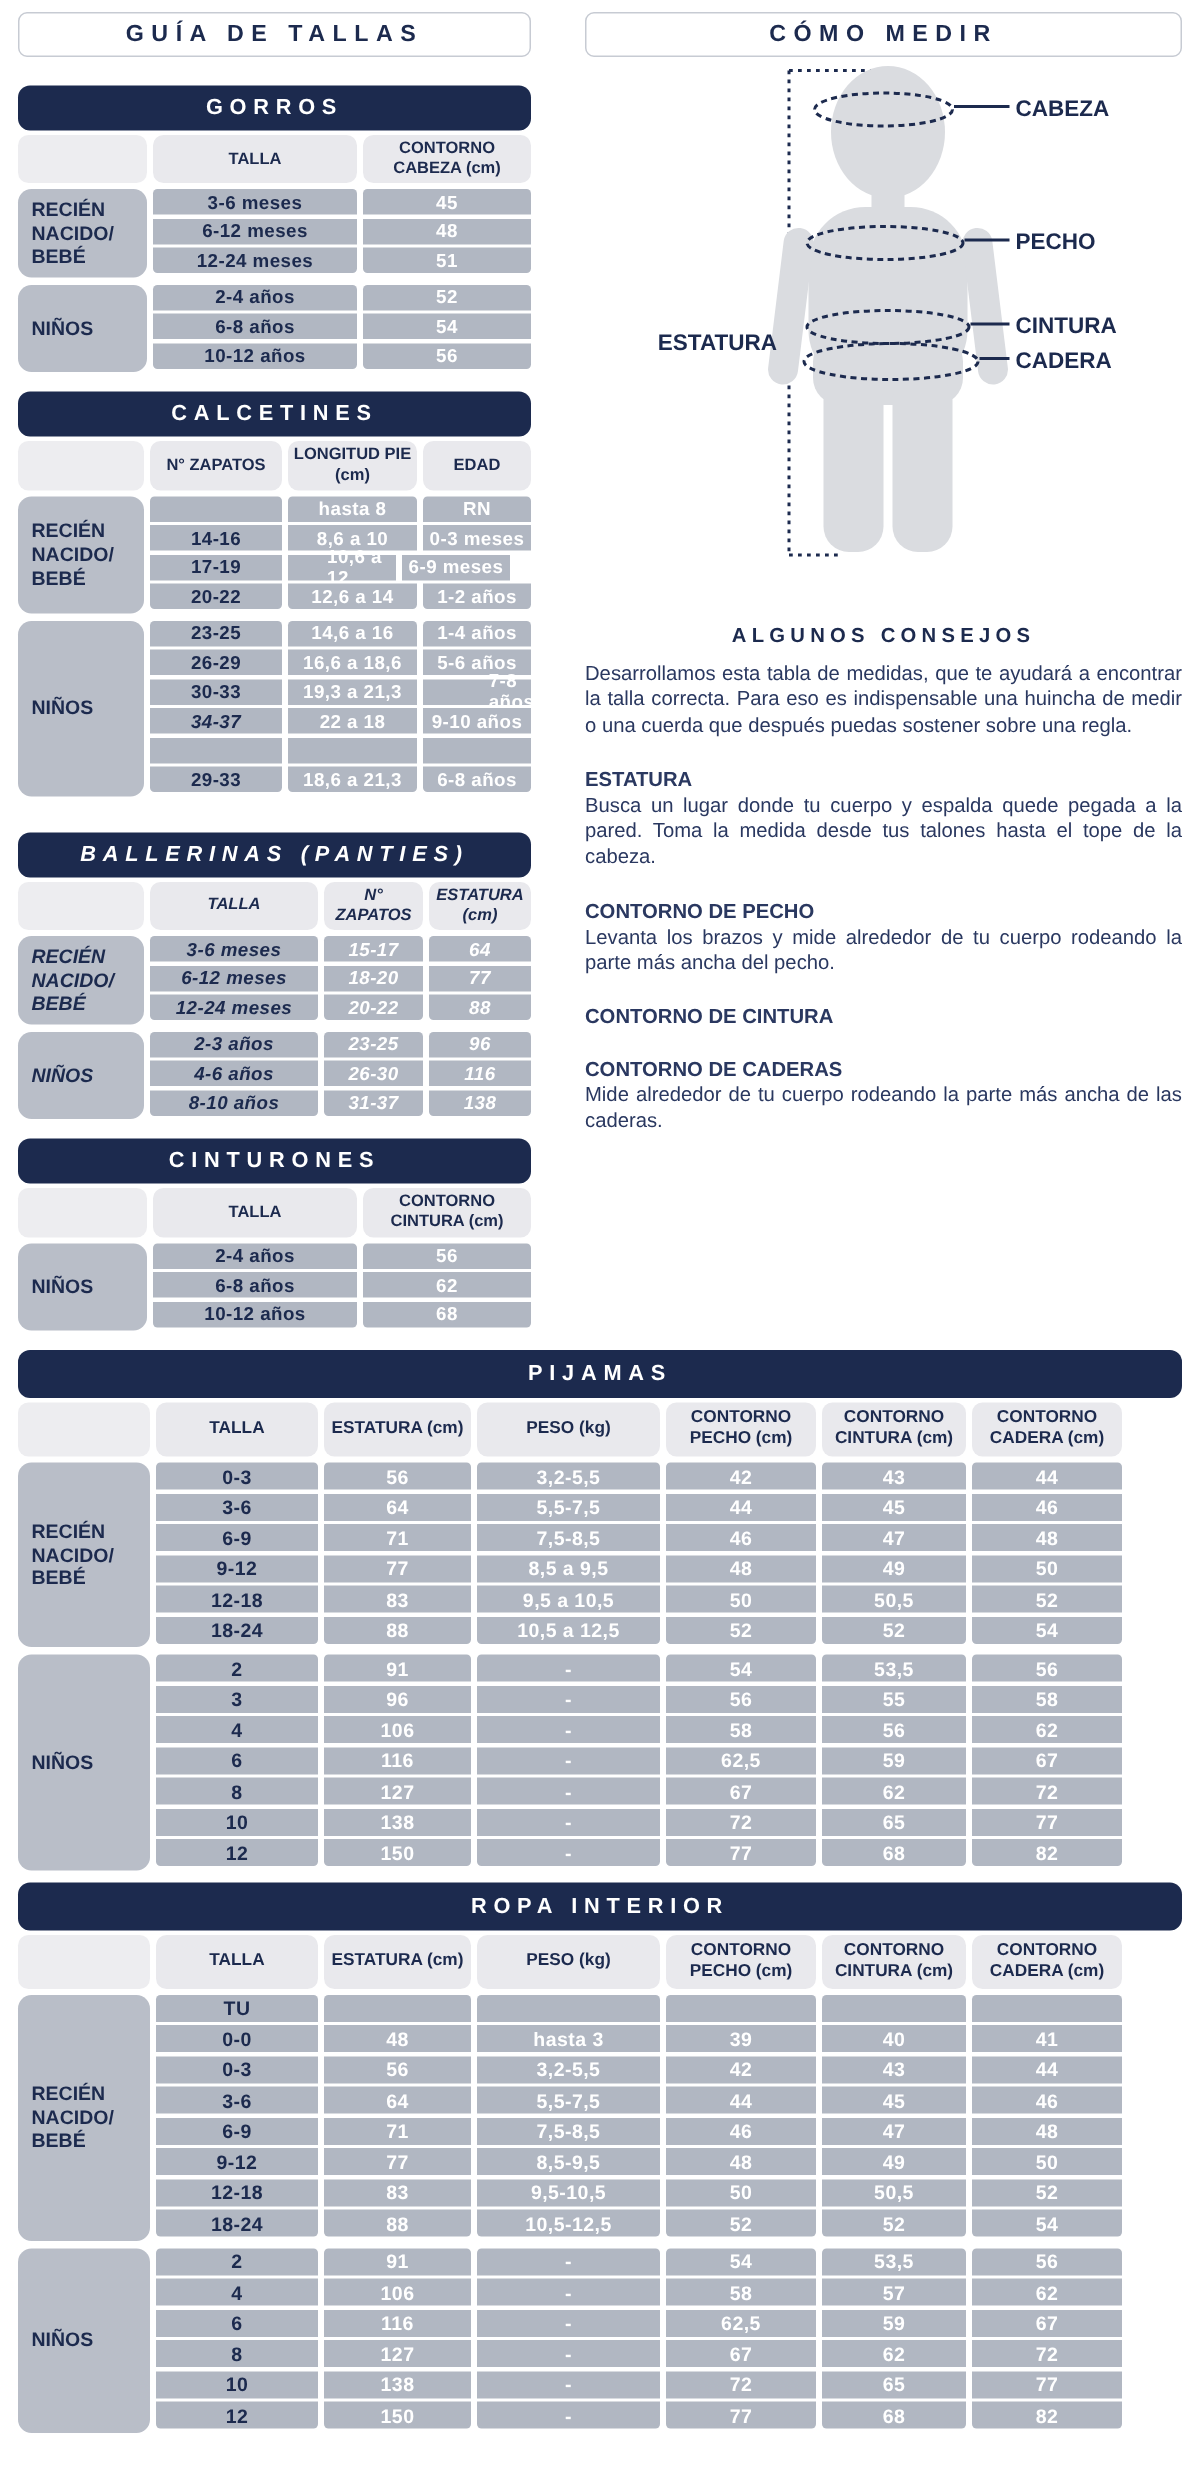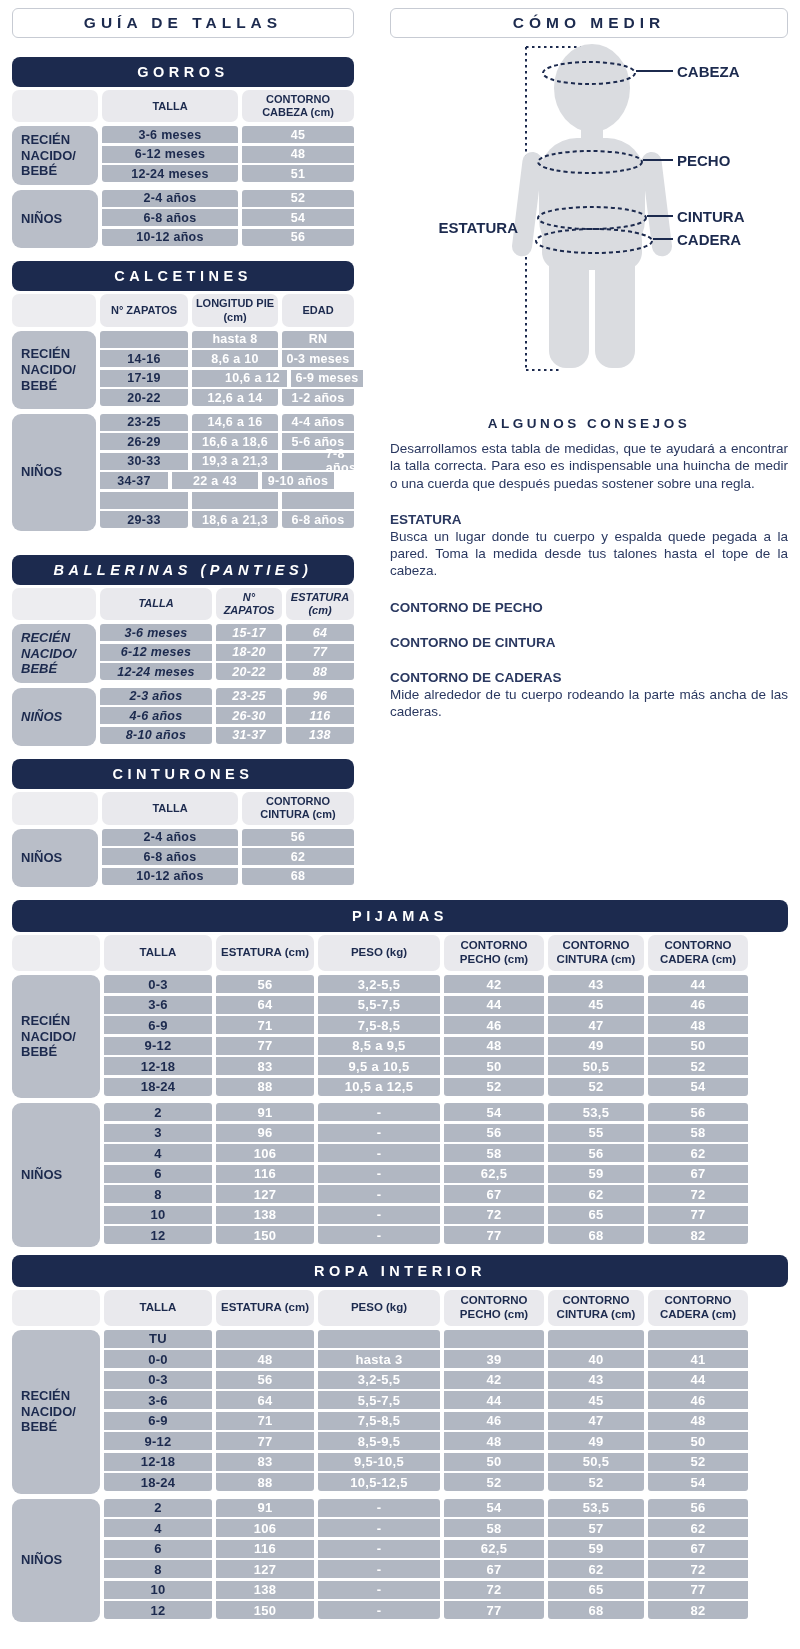--- a/index.html
+++ b/index.html
@@ -151,51 +151,51 @@
                 <div class="cell" style="width: 86px;">hasta 8</div>
                 <div class="cell" style="width: 72px;">RN</div>
               </div>
               <div class="row">
                 <div class="cell c0" style="width: 88px;">14-16</div>
                 <div class="cell" style="width: 86px;">8,6 a 10</div>
                 <div class="cell" style="width: 72px;">0-3 meses</div>
               </div>
               <div class="row">
                 <div class="cell c0" style="width: 88px;">17-19</div>
-                <div class="cell" style="width: 95px; padding-left: 26px;">10,6 a 12</div>
+                <div class="cell" style="width: 72px; padding-left: 26px;">10,6 a 12</div>
                 <div class="cell" style="width: 72px;">6-9 meses</div>
               </div>
               <div class="row">
                 <div class="cell c0" style="width: 88px;">20-22</div>
                 <div class="cell" style="width: 86px;">12,6 a 14</div>
                 <div class="cell" style="width: 72px;">1-2 años</div>
               </div>
             </div>
           </div>
           <div class="group">
             <div class="glabel" style="width: 84px;">NIÑOS</div>
             <div class="grows">
               <div class="row">
                 <div class="cell c0" style="width: 88px;">23-25</div>
                 <div class="cell" style="width: 86px;">14,6 a 16</div>
-                <div class="cell" style="width: 72px;">4-4 años</div>
+                <div class="cell" style="width: 72px;">1-4 años</div>
               </div>
               <div class="row">
                 <div class="cell c0" style="width: 88px;">26-29</div>
                 <div class="cell" style="width: 86px;">16,6 a 18,6</div>
                 <div class="cell" style="width: 72px;">5-6 años</div>
               </div>
               <div class="row">
                 <div class="cell c0" style="width: 88px;">30-33</div>
                 <div class="cell" style="width: 86px;">19,3 a 21,3</div>
                 <div class="cell" style="width: 72px; padding-left: 46px;">7-8 años</div>
               </div>
               <div class="row">
-                <div class="cell c0" style="width: 68px;">34-37</div>
-                <div class="cell" style="width: 86px;">22 a 43</div>
+                <div class="cell c0" style="width: 88px; font-style: italic;">34-37</div>
+                <div class="cell" style="width: 86px;">22 a 18</div>
                 <div class="cell" style="width: 72px;">9-10 años</div>
               </div>
               <div class="row">
                 <div class="cell c0" style="width: 88px;"></div>
                 <div class="cell" style="width: 86px;"></div>
                 <div class="cell" style="width: 72px;"></div>
               </div>
               <div class="row">
                 <div class="cell c0" style="width: 88px;">29-33</div>
                 <div class="cell" style="width: 86px;">18,6 a 21,3</div>
@@ -322,20 +322,21 @@
         <text class="dl" x="285" y="205">CADERA</text>
         <text class="dl" x="126" y="193" text-anchor="end">ESTATURA</text>
       </svg>
 
       <div class="consejos-title">ALGUNOS CONSEJOS</div>
       <p class="tip-text">Desarrollamos esta tabla de medidas, que te ayudará a encontrar la talla correcta. Para eso es indispensable una huincha de medir o una cuerda que después puedas sostener sobre una regla.</p>
       <div id="tips">
           <div class="tip-head">ESTATURA</div>
           <p class="tip-text">Busca un lugar donde tu cuerpo y espalda quede pegada a la pared. Toma la medida desde tus talones hasta el tope de la cabeza.</p>
           <div class="tip-head">CONTORNO DE PECHO</div>
+          <p class="tip-text">Levanta los brazos y mide alrededor de tu cuerpo rodeando la parte más ancha del pecho.</p>
           <div class="tip-head">CONTORNO DE CINTURA</div>
           <div class="tip-head">CONTORNO DE CADERAS</div>
           <p class="tip-text">Mide alrededor de tu cuerpo rodeando la parte más ancha de las caderas.</p>
         </div>
     </div>
   </div>
 
   <div class="big" data-table="pijamas">
       <div class="tbar">PIJAMAS</div>
       <div class="hrow">

